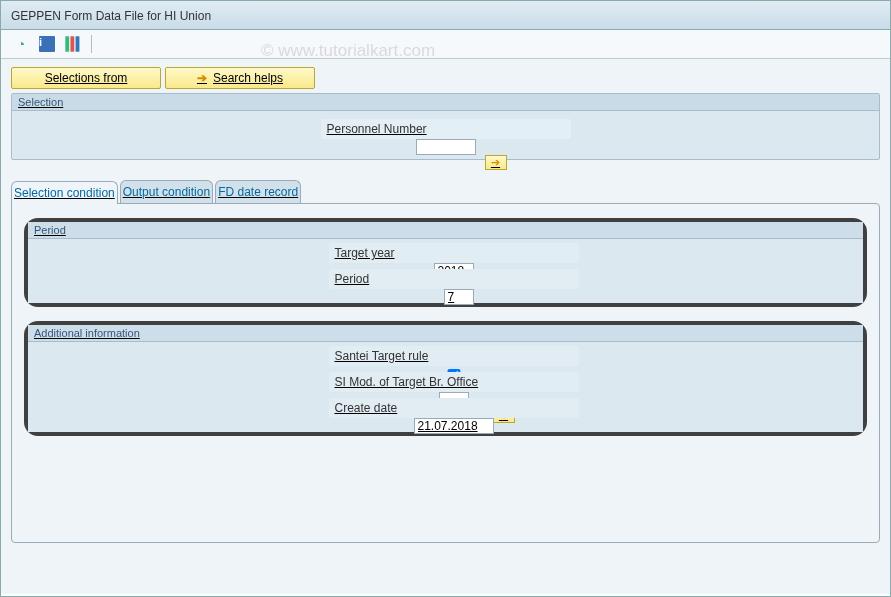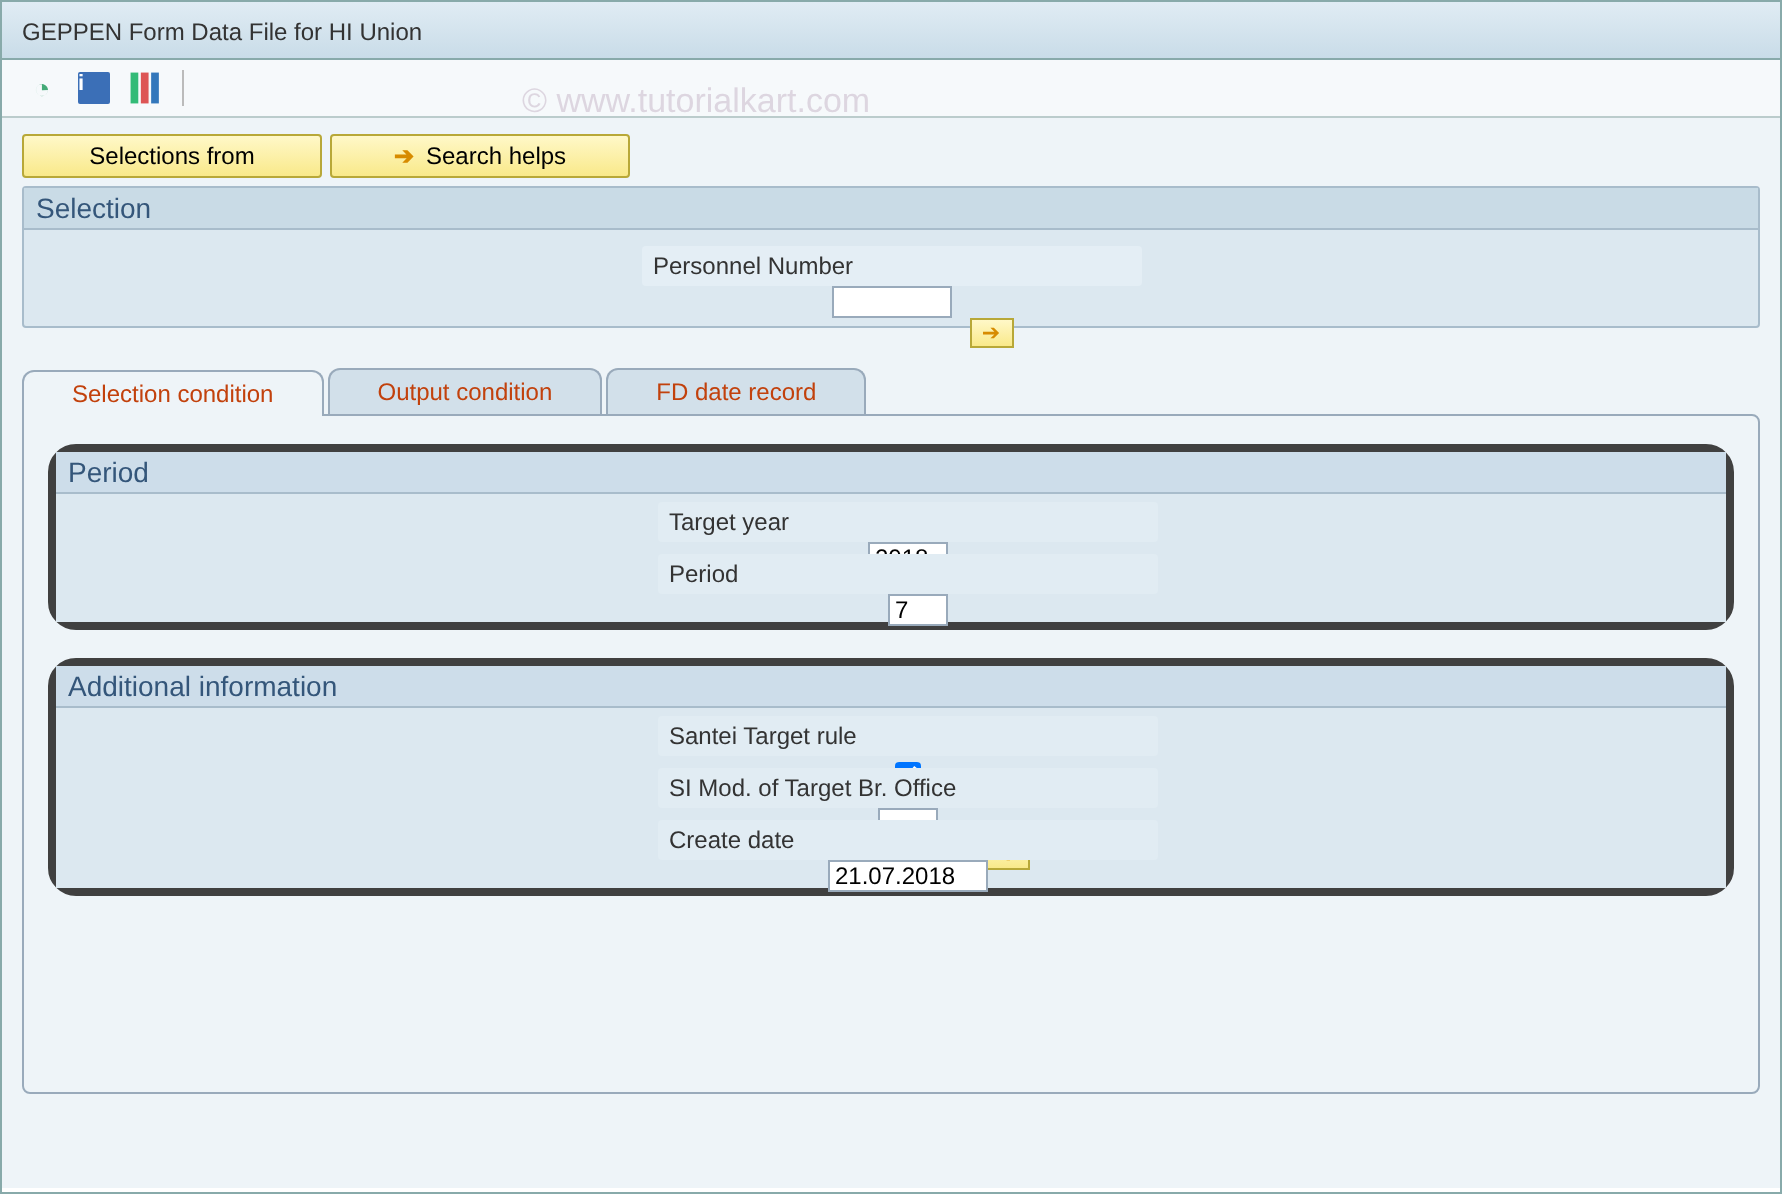--- a/index.html
+++ b/index.html
@@ -8,46 +8,46 @@
   .title-bar { background: linear-gradient(#e0ecf4, #c9dce8); border-bottom: 1px solid #8aa; padding: 6px 10px; font-size: 14px; font-weight: normal; color: #333; }
   
   .toolbar { background: #f6f9fb; border-bottom: 1px solid #bcc; padding: 4px 10px; display: flex; gap: 6px; align-items: center; }
   .tool-icon { width: 20px; height: 20px; border: 1px solid transparent; display: inline-flex; align-items: center; justify-content: center; cursor: pointer; }
   .tool-sep { width: 1px; height: 18px; background: #bbb; margin: 0 2px; }
   .clock-icon::before { content: "◔"; font-size: 14px; color: #4a7; }
   .info-icon { background: #3b6fb7; color: #fff; font-weight: bold; width: 16px; height: 16px; font-size: 11px; border-radius: 1px; }
   
   .watermark { position: absolute; left: 260px; top: 40px; color: #ddd6e0; font-size: 17px; font-family: Arial; user-select: none; pointer-events: none; text-align: right; }
   
-  .content { padding: 8px 10px; background: #eef4f8; height: calc(100% - 60px); }
+  .content { padding: 8px 10px; background: #eef4f8; height: calc(100% - 60px); text-decoration: underline; }
   
   .btn-row { display: flex; gap: 4px; margin-bottom: 4px; }
   .sap-btn { background: linear-gradient(#fff8c8, #f9e98a); border: 1px solid #b8a838; padding: 2px 10px; height: 22px; display: inline-flex; align-items: center; gap: 6px; cursor: pointer; border-radius: 2px; }
   .sap-btn.wide { min-width: 150px; justify-content: center; }
   .arrow-r { color: #d78b00; font-weight: bold; }
   
   .groupbox { border: 1px solid #a8bccb; background: #dce8f0; margin-bottom: 20px; position: relative; border-radius: 2px; }
   .groupbox-inner { padding: 8px 10px 14px 10px; }
   .groupbox.tall .groupbox-inner { padding-bottom: 16px; }
   
-  .gb-header { background: #c9dbe6; border-bottom: 1px solid #a8bccb; padding: 2px 6px; font-size: 14px; color: #34567a; }
+  .gb-header { background: #c9dbe6; border-bottom: 1px solid #a8bccb; padding: 2px 6px; font-size: 11px; color: #34567a; }
   
   .field-row { display: flex; align-items: center; height: 24px; flex-direction: column; }
   .field-label { width: 250px; color: #333; background: #e4eef5; padding: 3px 6px; border-radius: 2px; }
   .field-input { border: 1px solid #9ab; background: #fff; height: 20px; padding: 0 3px; }
   .w60 { width: 60px; }
   .w40 { width: 40px; }
   .w34 { width: 30px; }
   .w80 { width: 80px; }
   .multi-btn { margin-left: 100px; background: linear-gradient(#fff8c8, #f9e98a); border: 1px solid #b8a838; width: 22px; height: 20px; display: inline-flex; align-items: center; justify-content: center; cursor: pointer; }
   .multi-btn .arr { color: #d78b00; font-size: 11px; }
   
   .tabs-wrap { margin-top: 20px; }
   .tabstrip { display: flex; gap: 2px; position: relative; z-index: 2; }
-  .tab { background: #d2e0ea; border: 1px solid #9ab; border-bottom: none; padding: 4px 24px; border-radius: 6px 6px 0 0; cursor: pointer; color: #c2410c; }
+  .tab { background: #d2e0ea; border: 1px solid #9ab; border-bottom: none; padding: 4px 2px; border-radius: 6px 6px 0 0; cursor: pointer; color: #0369a1; }
   .tab.active { background: #eef4f8; position: relative; top: 1px; }
   .tab-panel { border: 1px solid #9ab; background: #eef4f8; padding: 14px 12px; min-height: 340px; border-radius: 0 4px 4px 4px; position: relative; top: 0; }
   
   .inner-group { border: 4px solid #404040; margin-bottom: 14px; border-radius: 14px; }
   .inner-group .gb-header { background: #cdddea; }
   .inner-body { padding: 4px 8px 8px 24px; background: #dce8f0; }
   .inner-body .field-row { height: 26px; }
   .inner-body .field-label { width: 250px; background: #e1ecf3; }
   
   .chk { width: 14px; height: 14px; }

